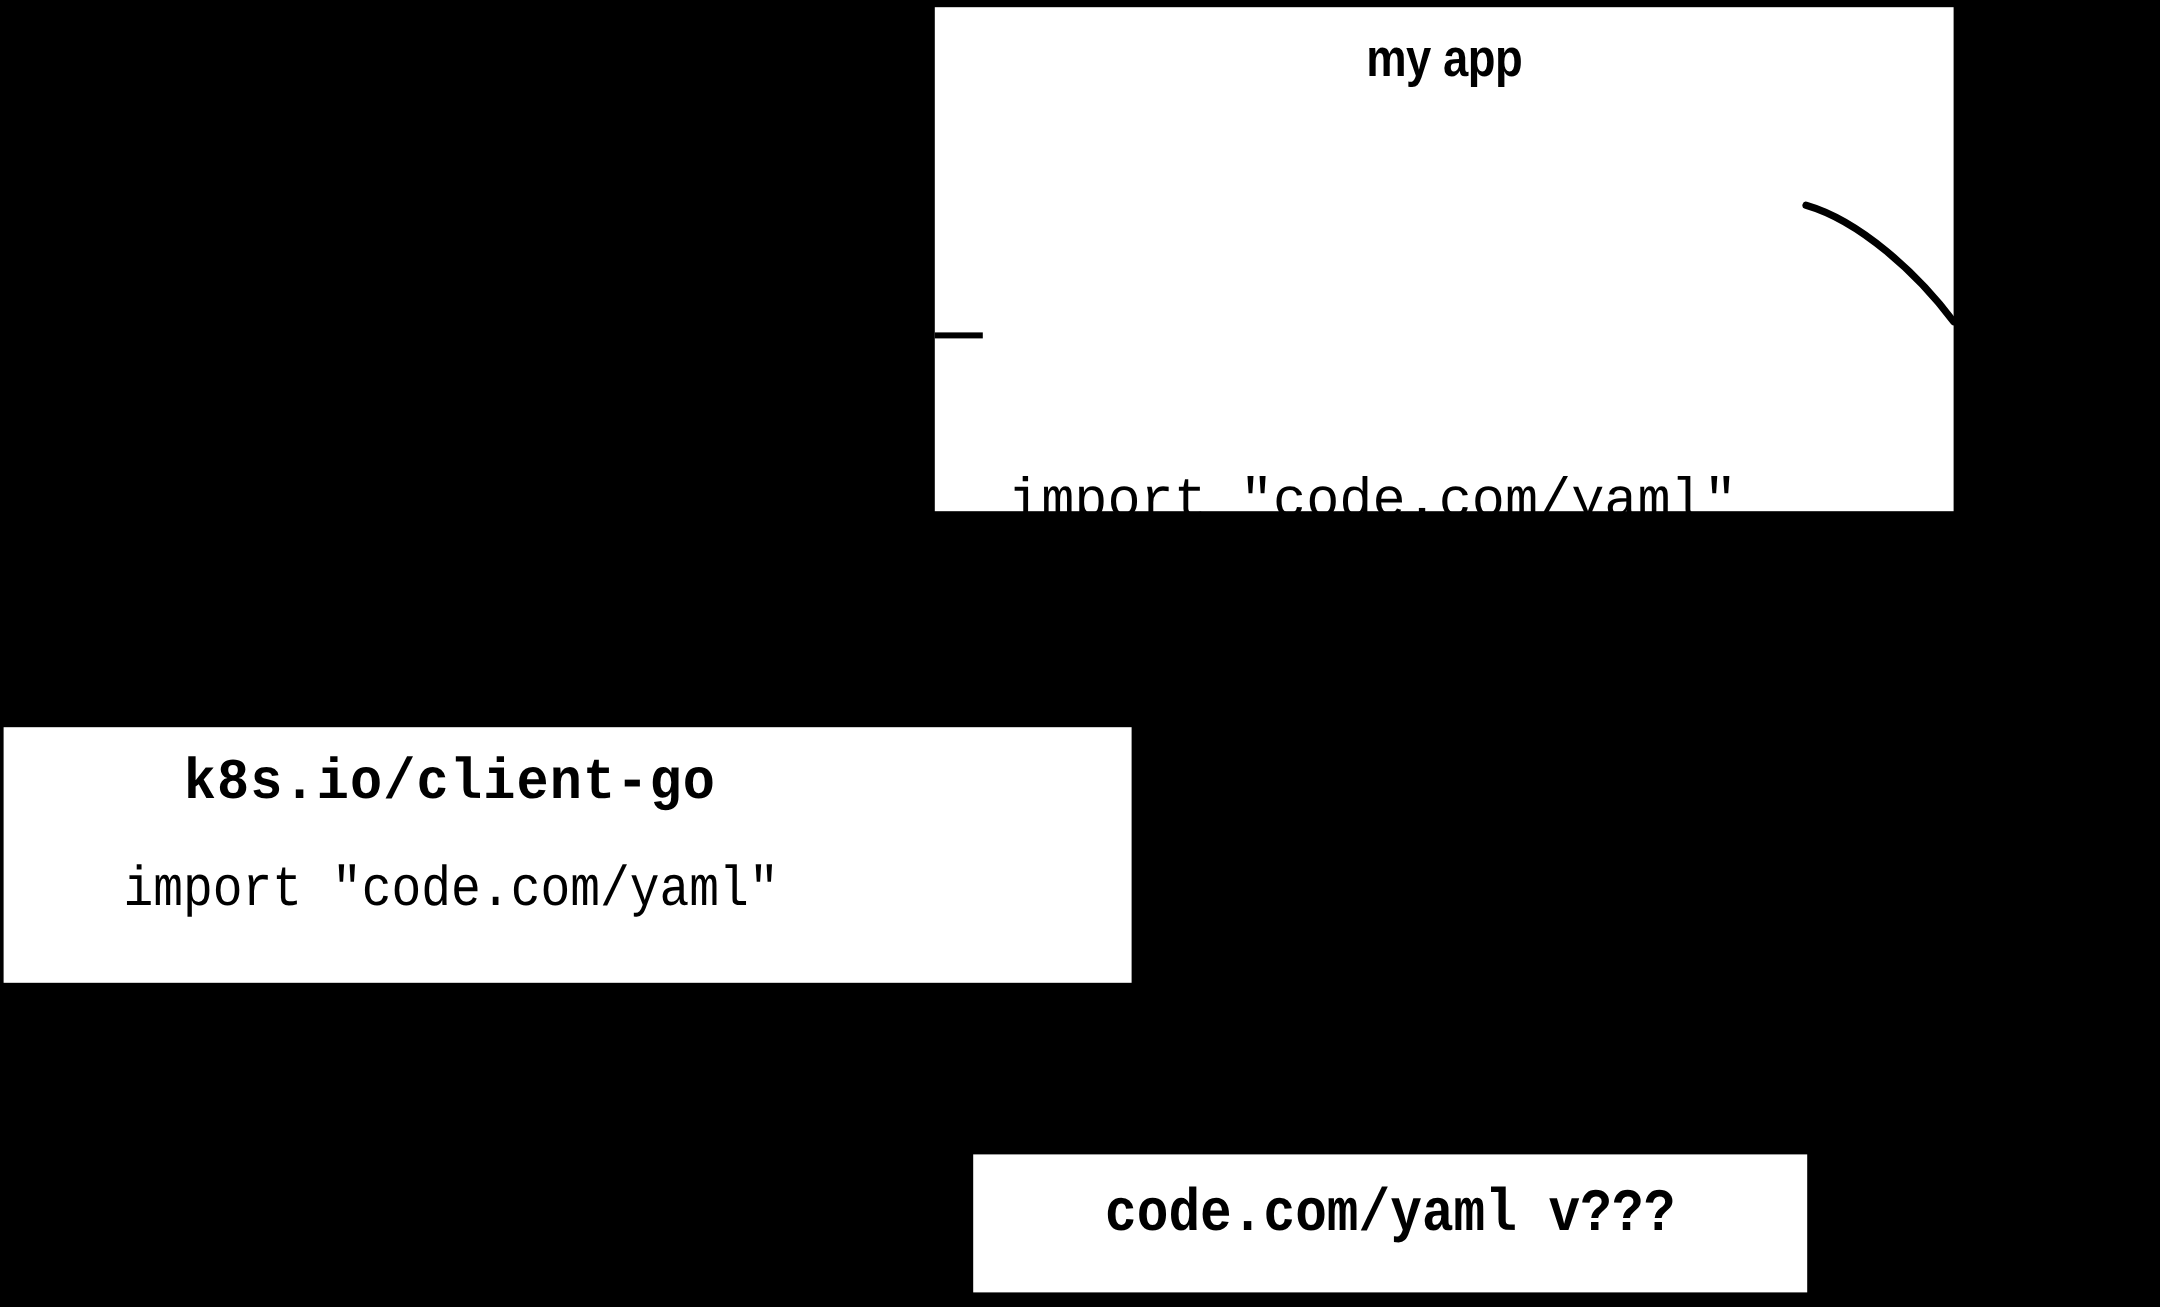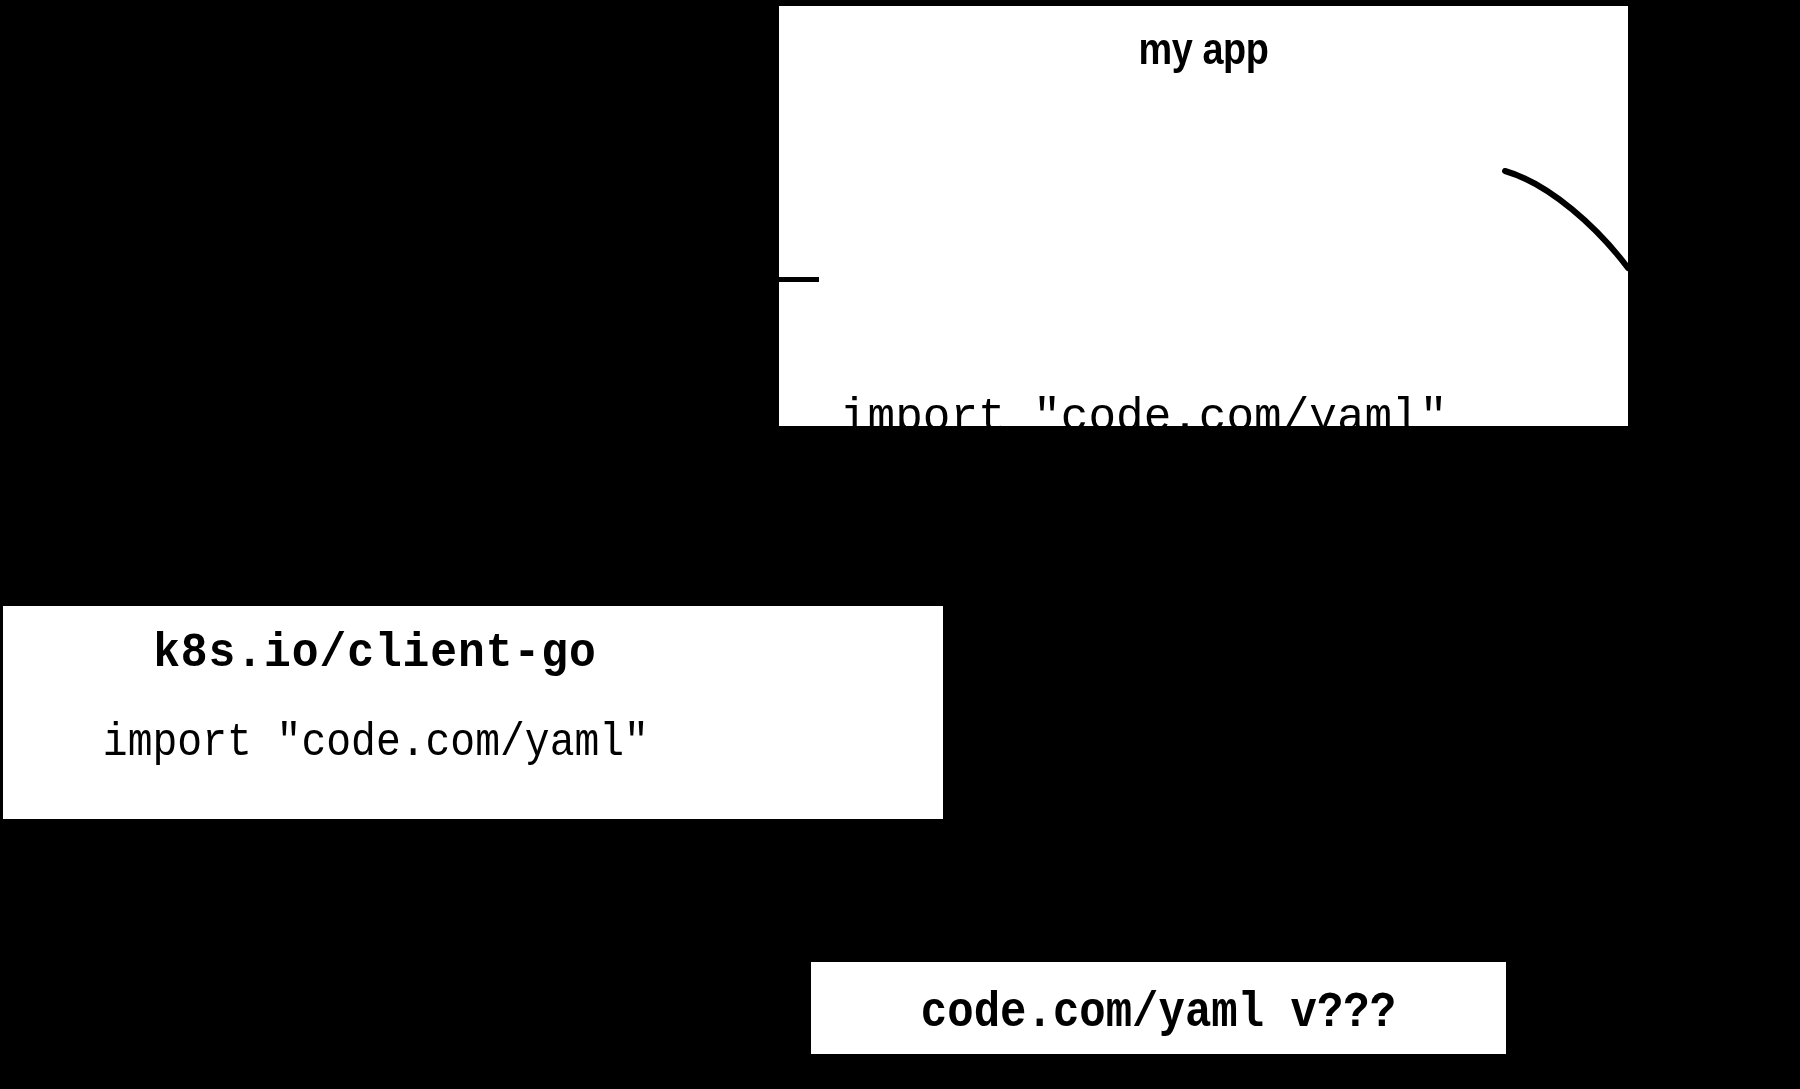--- a/index.html
+++ b/index.html
@@ -109,21 +109,21 @@
     transform: scaleX(0.88) translateX(-20px);
     transform-origin: center top;
     white-space: pre;
   }
 
   
   #box-yaml {
     left: 811px;
     top: 962px;
     width: 695px;
-    height: 92px;
+    height: 115px;
   }
   #yaml-title {
     position: absolute;
     left: 0;
     top: 22px;
     width: 695px;
     text-align: center;
     font-family: "Liberation Mono", "DejaVu Sans Mono", monospace;
     font-weight: bold;
     font-size: 50px;

